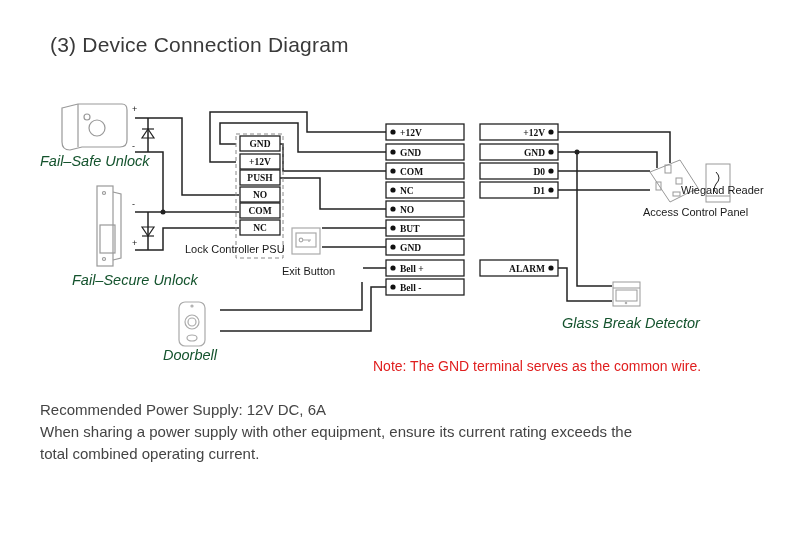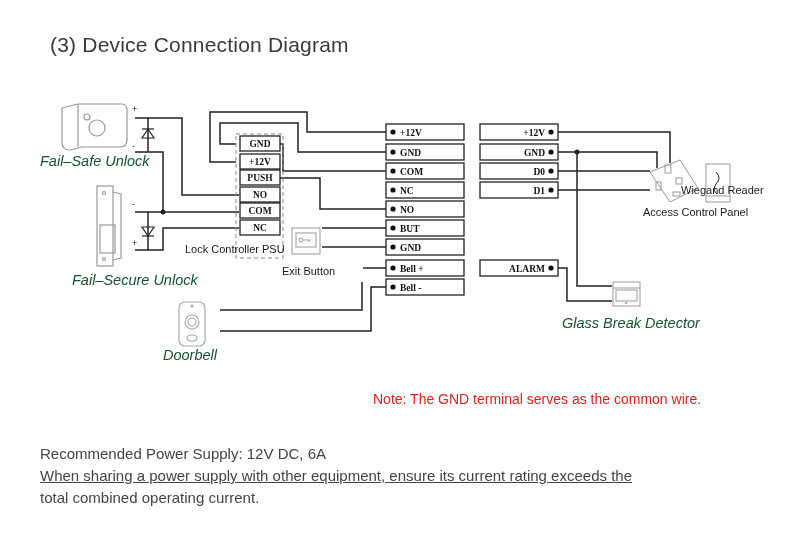--- a/index.html
+++ b/index.html
@@ -1,22 +1,22 @@
 <!DOCTYPE html>
 <html><head>
 <meta charset="utf-8">
 <style>
   html,body{margin:0;padding:0;background:#fff;}
   body{width:800px;height:533px;position:relative;overflow:hidden;font-family:"Liberation Sans",sans-serif;color:#333;}
   .abs{position:absolute;white-space:nowrap;}
   #title{left:50px;top:33px;font-size:21px;color:#3a3a3a;letter-spacing:0.2px;}
   .lbl{font-size:14.5px;color:#14532d;font-style:italic;}
   .slbl{font-size:11px;color:#1a1a1a;}
-  #note{left:373px;top:358px;font-size:14px;color:#e01e1e;margin-top:33px;}
-  .info{left:40px;font-size:15px;color:#444;margin-top:44px;}
+  #note{left:373px;top:358px;font-size:14px;color:#e01e1e;}
+  .info{left:40px;font-size:15px;color:#444;}
   svg{position:absolute;left:0;top:0;}
   .term text{font-family:"Liberation Serif",serif;font-size:9.5px;font-weight:bold;fill:#111;}
 </style>
 </head>
 <body>
 
 <div id="title" class="abs">(3)  Device Connection Diagram</div>
 
 <svg width="800" height="533">
 
@@ -229,14 +229,14 @@
 <div class="abs lbl" style="left:163px;top:347px;">Doorbell</div>
 <div class="abs slbl" style="left:185px;top:243px;">Lock Controller PSU</div>
 <div class="abs slbl" style="left:282px;top:265px;">Exit Button</div>
 <div class="abs slbl" style="left:681px;top:136px;margin-top:48px;">Wiegand Reader</div>
 <div class="abs slbl" style="left:643px;top:206px;">Access Control Panel</div>
 <div class="abs lbl" style="left:562px;top:315px;">Glass Break Detector</div>
 
 <div id="note" class="abs">Note: The GND terminal serves as the common wire.</div>
 
 <div class="abs info" style="top:401px;">Recommended Power Supply: 12V DC, 6A</div>
-<div class="abs info" style="top:423px;text-decoration:underline;">When sharing a power supply with other equipment, ensure its current rating exceeds the</div>
+<div class="abs info" style="top:423px;">When sharing a power supply with other equipment, ensure its current rating exceeds the</div>
 <div class="abs info" style="top:445px;">total combined operating current.</div>
 
 </body></html>

